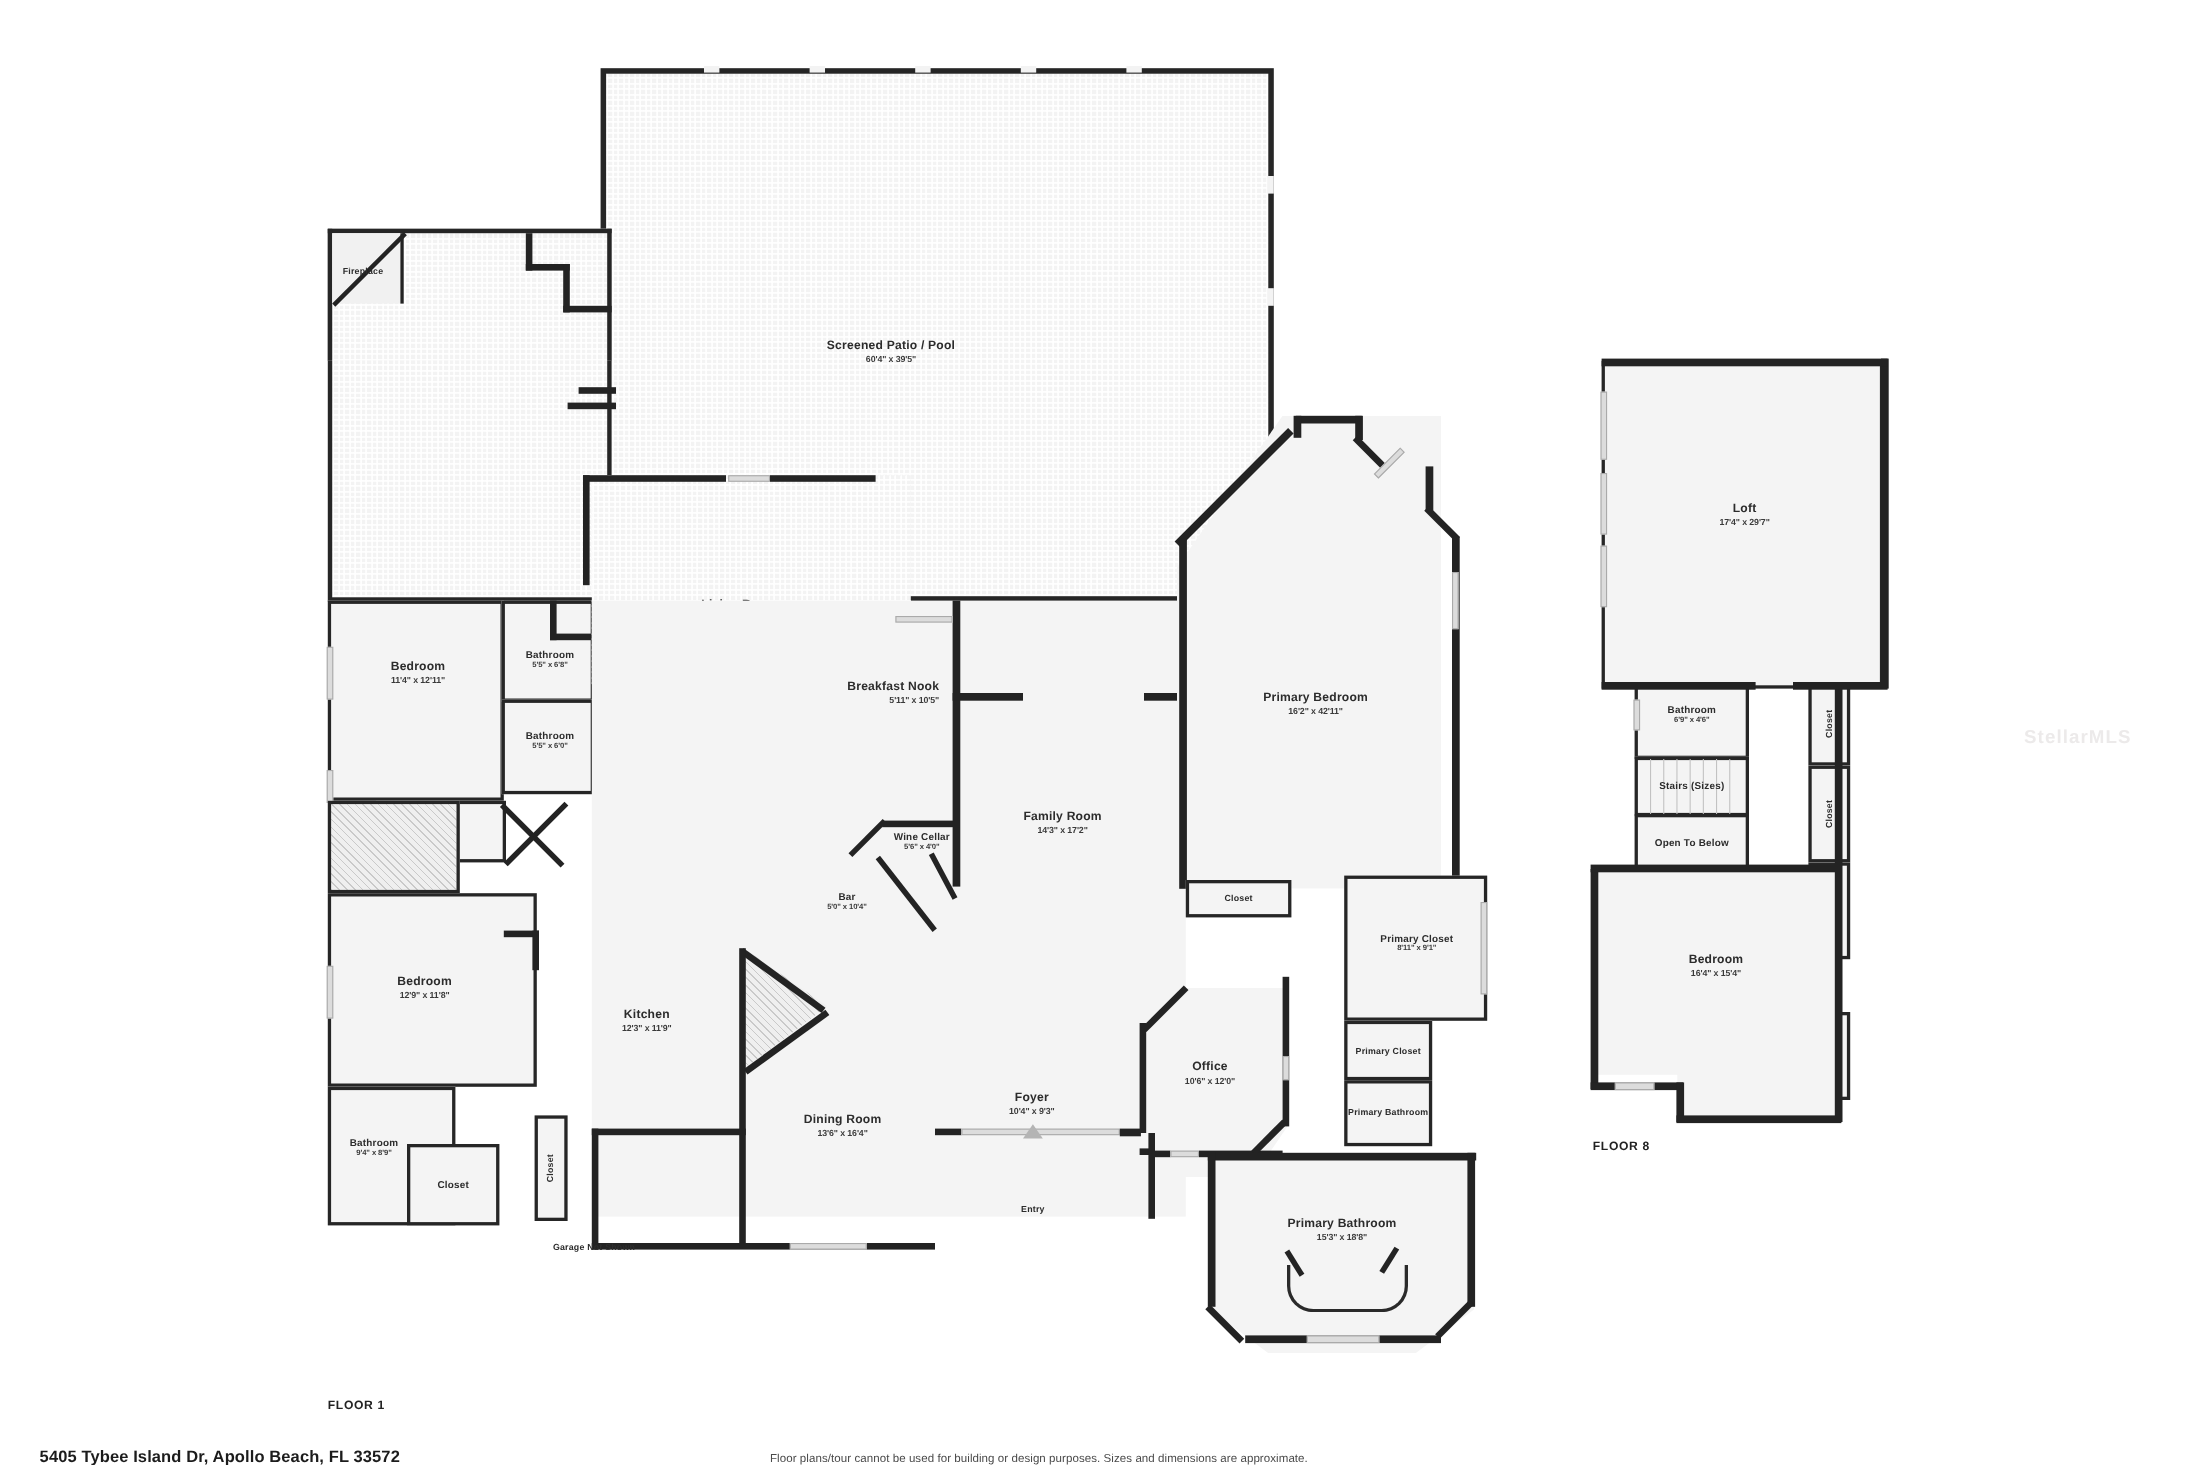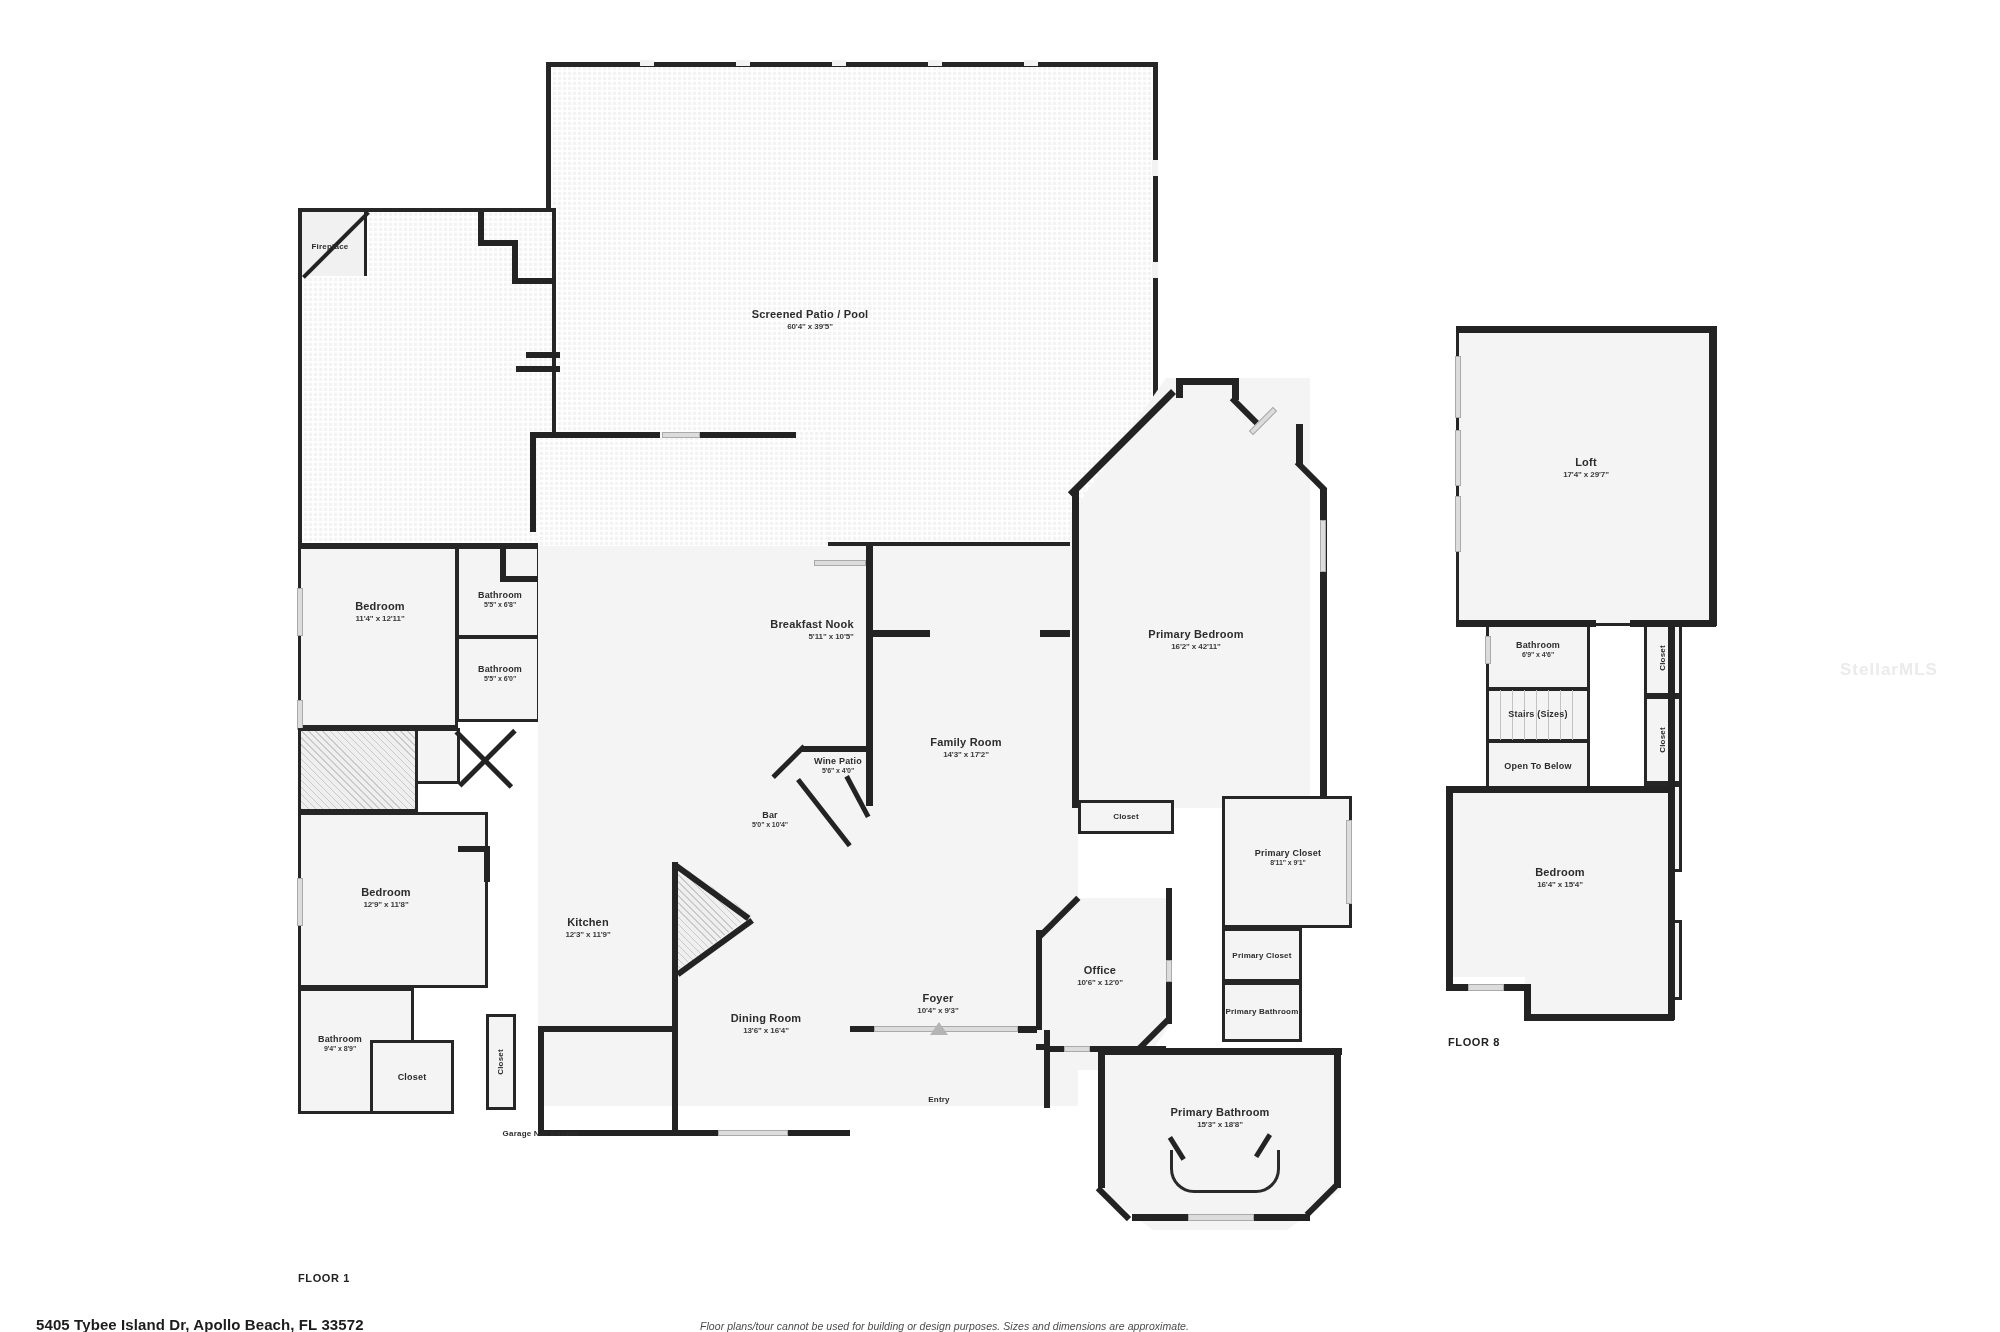--- a/index.html
+++ b/index.html
@@ -39,21 +39,21 @@
        white-space:nowrap;line-height:1.25;pointer-events:none;}
   .lbl .nm{font-size:11px;font-weight:bold;letter-spacing:.2px;color:#2c2c2c;}
   .lbl .dm{font-size:8px;font-weight:bold;color:#3a3a3a;letter-spacing:-.1px;}
   .lbl.sm .nm{font-size:9px;}
   .lbl.sm .dm{font-size:7px;}
   .lbl.xs .nm{font-size:8px;}
   .lbl.vert{transform:translate(-50%,-50%) rotate(-90deg);}
 
   .floorlbl{position:absolute;font-size:11px;font-weight:bold;letter-spacing:.6px;color:#222;}
   .addr{position:absolute;font-size:15px;font-weight:bold;color:#1c1c1c;letter-spacing:.1px;}
-  .disc{position:absolute;font-size:10.5px;color:#4a4a4a;letter-spacing:.05px;font-style:italic;}
+  .disc{position:absolute;font-size:10.5px;color:#4a4a4a;letter-spacing:.05px;}
 
   .entry-tri{position:absolute;width:0;height:0;border-left:9px solid transparent;
              border-right:9px solid transparent;border-bottom:13px solid #b4b4b4;}
   .stairtread{position:absolute;background:rgba(0,0,0,0);}
   .stairtread i{position:absolute;top:0;bottom:0;width:1px;background:#c2c2c2;}
 
   .watermark{position:absolute;font-size:17px;color:#eceaea;font-weight:bold;letter-spacing:1px;}
   .fireplace{position:absolute;}
 </style>
 </head>
@@ -171,21 +171,21 @@
     <div class="w wv" style="left:866px;top:546px;width:7px;height:260px;"></div>
     <div class="w wh" style="left:866px;top:630px;width:64px;height:7px;"></div>
     <div class="w wh" style="left:1040px;top:630px;width:80px;height:7px;"></div>
     <div class="door" style="left:814px;top:560px;width:52px;height:6px;"></div>
 
     <div class="w wh" style="left:802px;top:746px;width:70px;height:6px;"></div>
     <div class="diag" style="left:806px;top:748px;width:44px;height:5px;transform:rotate(135deg);transform-origin:0 0;"></div>
     <div class="diag" style="left:800px;top:778px;width:84px;height:5px;transform:rotate(52deg);transform-origin:0 0;"></div>
     <div class="diag" style="left:866px;top:818px;width:46px;height:5px;transform:rotate(-118deg);transform-origin:0 0;"></div>
     <div class="lbl sm" style="left:838px;top:766px;">
-      <div class="nm">Wine Patio</div>
+      <div class="nm">Wine Cellar</div>
       <div class="dm">5'6" x 4'0"</div>
     </div>
 
     <div class="lbl sm" style="left:770px;top:820px;">
       <div class="nm">Bar</div>
       <div class="dm">5'0" x 10'4"</div>
     </div>
 
     <div class="lbl" style="left:588px;top:928px;">
       <div class="nm">Kitchen</div>

